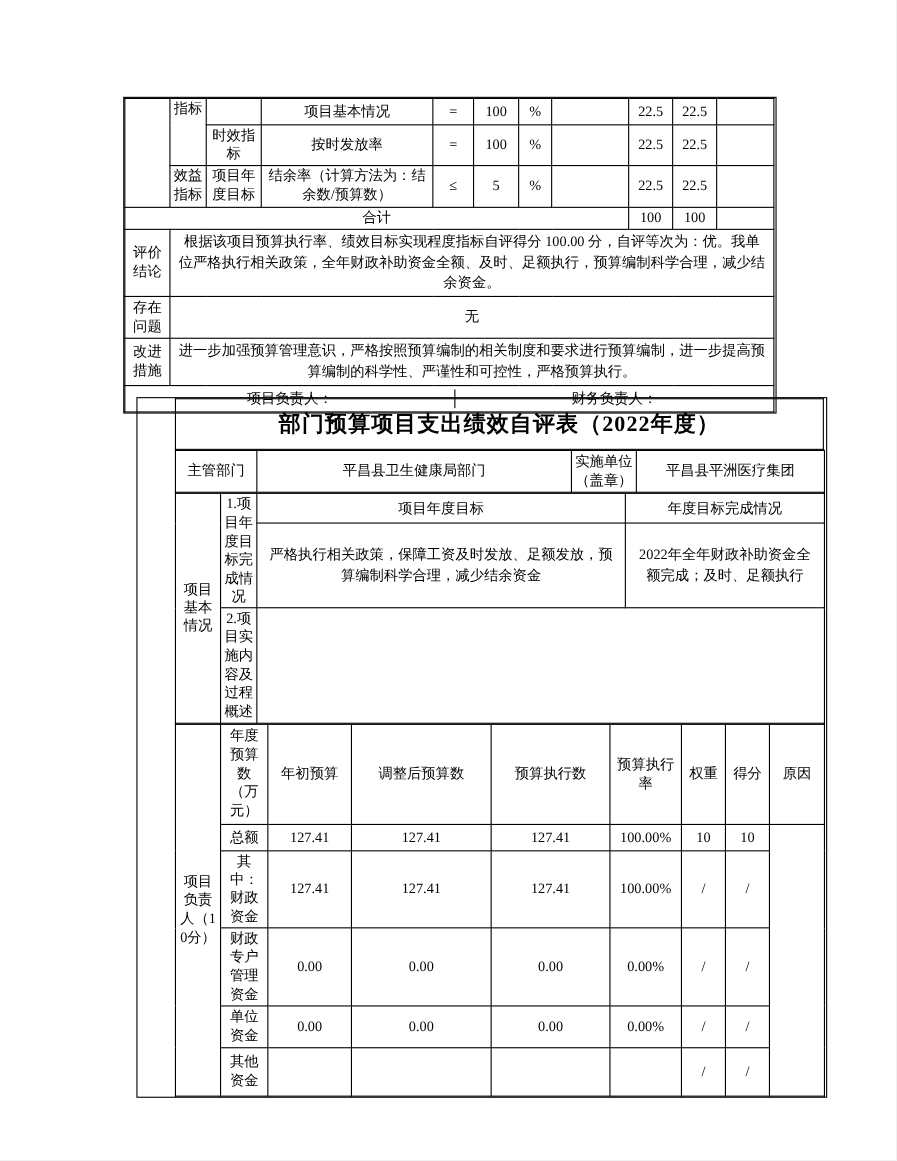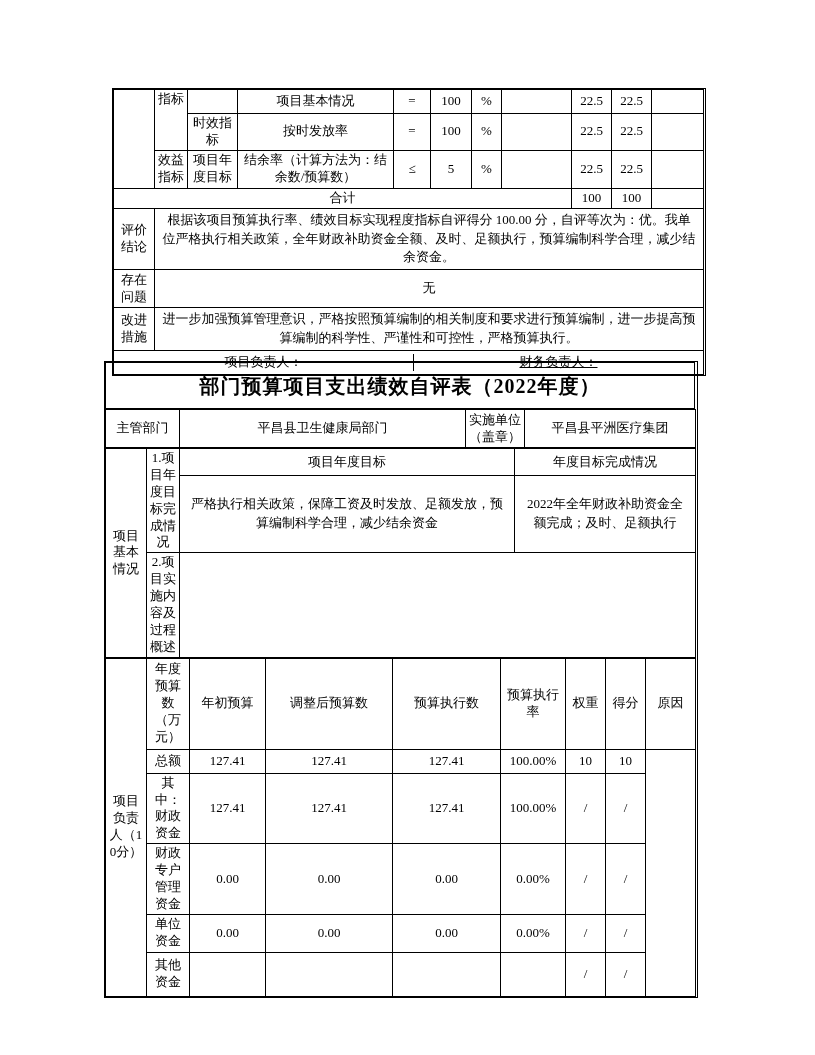--- a/index.html
+++ b/index.html
@@ -17,21 +17,21 @@
   }
   .vtop { vertical-align:top; }
   .b { font-weight:normal; }
   .longtext { padding:2px 6px; line-height:1.45;margin-left:20px; }
   .title-cell { font-size:20px; font-weight:bold; letter-spacing:1px; }
   .sig-cell { padding:0; }
   .sig-flex { display:flex; width:100%; height:100%; align-items:center; }
   .sig-left  { width:299px; border-right:1px solid #000; align-self:stretch;
                display:flex; align-items:center; justify-content:center; }
   .sig-right { flex:1; align-self:stretch;
-               display:flex; align-items:center; justify-content:center;text-decoration:underline; }
+               display:flex; align-items:center; justify-content:center; }
   .footer {
     position:absolute; top:996px; left:0; width:100%;
     text-align:center; font-size:14px; letter-spacing:2px;
   }
 </style>
 </head>
 <body>
 
 <div class="page">
 
@@ -110,21 +110,21 @@
           <div class="sig-flex">
             <div class="sig-left">项目负责人：</div>
             <div class="sig-right">财务负责人：</div>
           </div>
         </td>
       </tr>
     </tbody>
       </table>
   </div>
 
-  <div class="tbl-wrap" style="left:104px; top:361px;">
+  <div class="tbl-wrap" style="left:124px; top:361px;padding-left:34px;">
 
     <table>
       <tbody>
           <tr style="height:46px">
         <td class="title-cell">部门预算项目支出绩效自评表（2022年度）</td>
       </tr>
     </tbody>
       </table>
 
 

